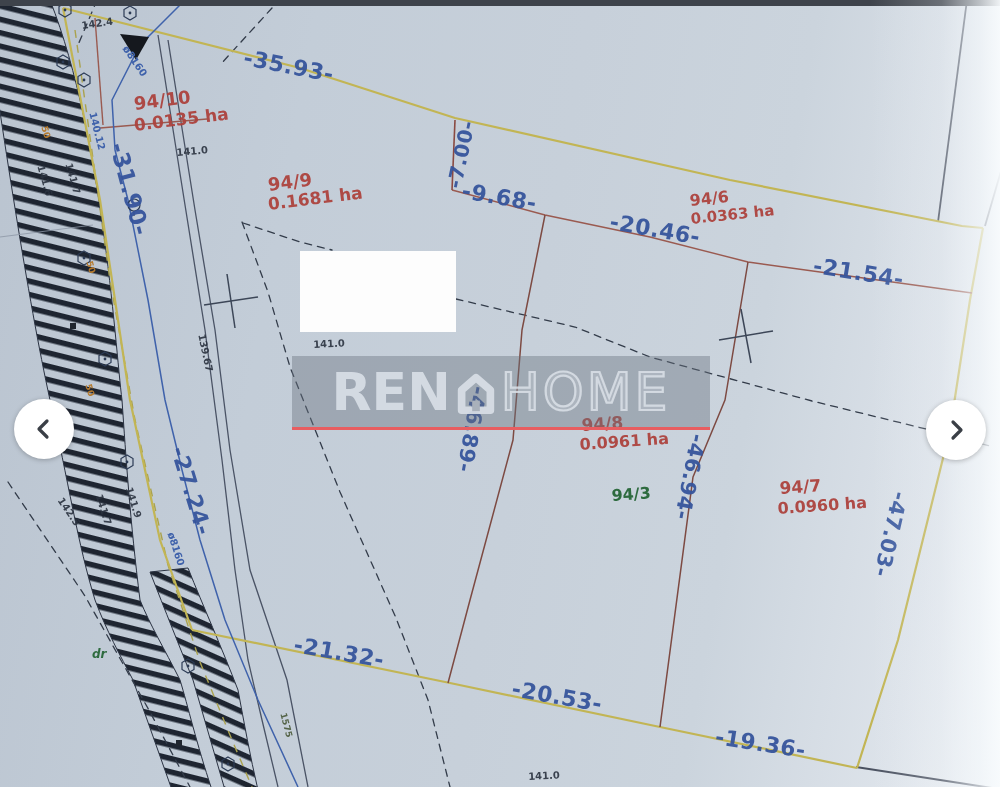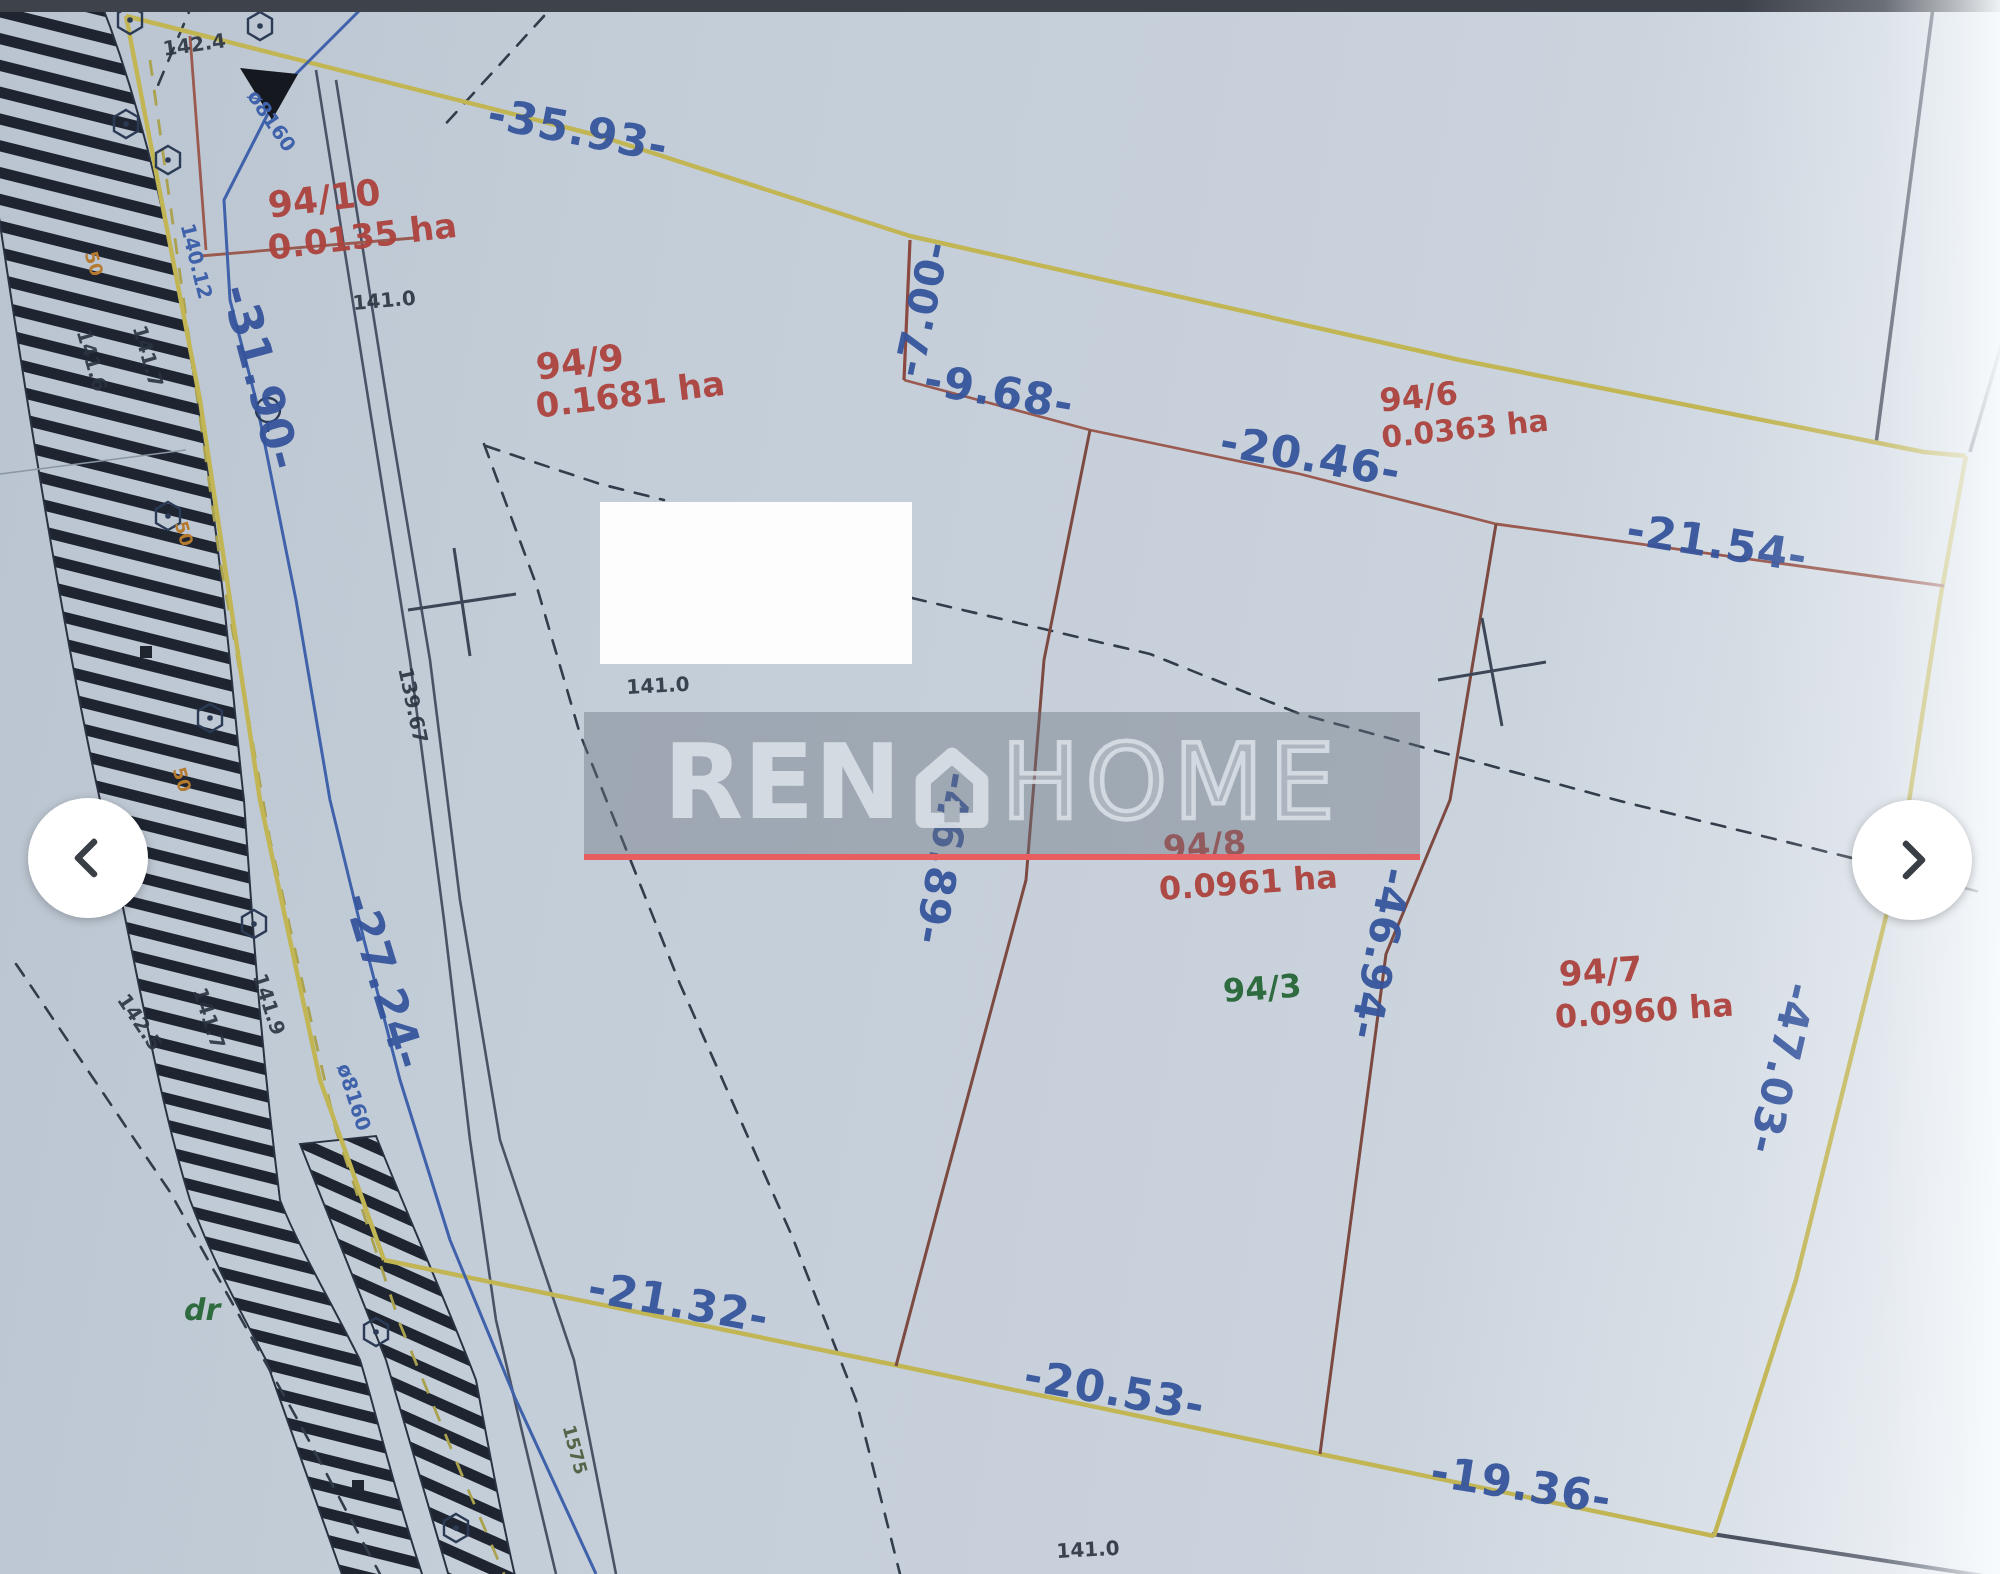--- a/index.html
+++ b/index.html
@@ -189,21 +189,21 @@
   <div class="lbl elev" style="left:103px;top:493px;transform:rotate(72deg)">141.7</div>
   <div class="lbl elev" style="left:64px;top:496px;transform:rotate(56deg)">142.5</div>
   <div class="lbl elev" style="left:206px;top:333px;transform:rotate(78deg)">139.67</div>
   <div class="lbl blusm" style="left:97px;top:111px;transform:rotate(76deg)">140.12</div>
   <div class="lbl elev" style="left:287px;top:712px;transform:rotate(75deg);color:#4a5a3a;font-size:9px">1575</div>
   <div class="lbl blusm" style="left:129px;top:44px;transform:rotate(56deg)">ø8160</div>
   <div class="lbl blusm" style="left:175px;top:531px;transform:rotate(72deg)">ø8160</div>
   <div class="lbl org" style="left:48px;top:125px;transform:rotate(74deg)">50</div>
   <div class="lbl org" style="left:93px;top:260px;transform:rotate(74deg)">50</div>
   <div class="lbl org" style="left:92px;top:383px;transform:rotate(74deg)">50</div>
-  <div class="lbl grn" style="left:92px;top:648px;font-size:15px;font-style:italic">dr</div>
+  <div class="lbl grn" style="left:92px;top:648px;font-size:12px;font-style:italic">dr</div>
 
   <div class="wm">
     <span class="bold">REN</span>
     <svg width="46" height="46" viewBox="0 0 48 48">
       <path d="M9 43 L9 22 L24 9 L39 22 L39 43 Z" fill="none" stroke="rgba(216,222,230,.92)" stroke-width="8" stroke-linejoin="round"></path>
       <rect x="20" y="33" width="8" height="11" fill="#a9b1bb"></rect>
     </svg>
     <span class="thin">HOME</span>
   </div>
 

